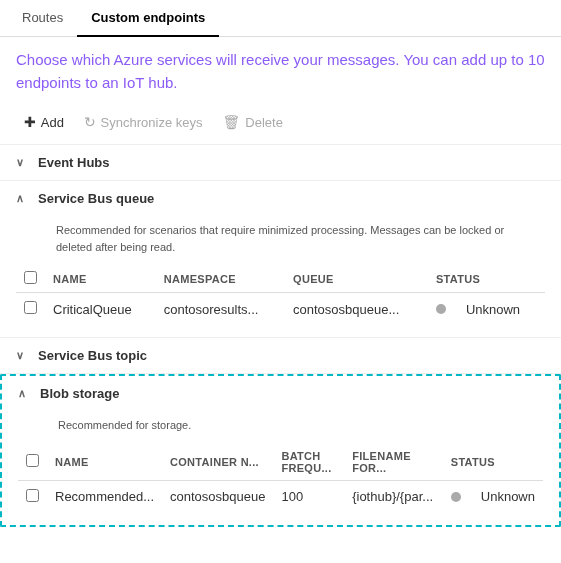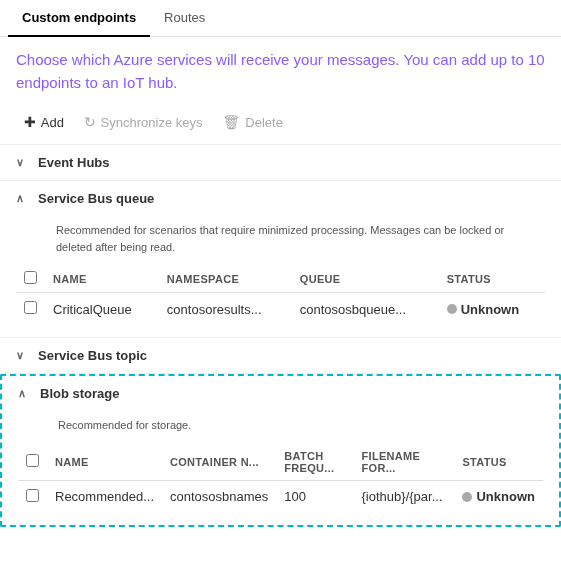--- a/index.html
+++ b/index.html
@@ -114,22 +114,21 @@
       font-size: 13px;
     }
     .data-table tr:last-child td { border-bottom: none; }
 
     .checkbox-col { width: 28px; }
     .checkbox-cell input[type=checkbox] { cursor: pointer; }
 
     .status-cell {
       display: flex;
       align-items: center;
-      gap: 4px;
-      font-weight: bold;
+      gap: 20px;
     }
     .status-dot {
       width: 10px;
       height: 10px;
       border-radius: 50%;
       background: #aaa;
       flex-shrink: 0;
     }
 
     .blob-section {
@@ -138,22 +137,22 @@
       margin: 0;
     }
     .blob-section .section-header {
       background: #fff;
     }
   </style>
 </head>
 <body>
 
 <div class="tab-bar">
+  <div class="tab">Routes</div>
   <div class="tab active">Custom endpoints</div>
-  <div class="tab">Routes</div>
 </div>
 
 <p class="description">Choose which Azure services will receive your messages. You can add up to 10 endpoints to an IoT hub.</p>
 
 <div class="toolbar">
   <button class="toolbar-btn">
     <span class="btn-icon">✚</span>
     <span>Add</span>
   </button>
   <button class="toolbar-btn disabled">
@@ -230,21 +229,21 @@
           <th>CONTAINER N...</th>
           <th>BATCH FREQU...</th>
           <th>FILENAME FOR...</th>
           <th>STATUS</th>
         </tr>
       </thead>
       <tbody>
         <tr>
           <td class="checkbox-cell"><input type="checkbox" style=""></td>
           <td>Recommended...</td>
-          <td>contososbnames</td>
+          <td>contososbqueue</td>
           <td>100</td>
           <td>{iothub}/{par...</td>
           <td>
             <div class="status-cell">
               <div class="status-dot"></div>
               <span>Unknown</span>
             </div>
           </td>
         </tr>
       </tbody>

